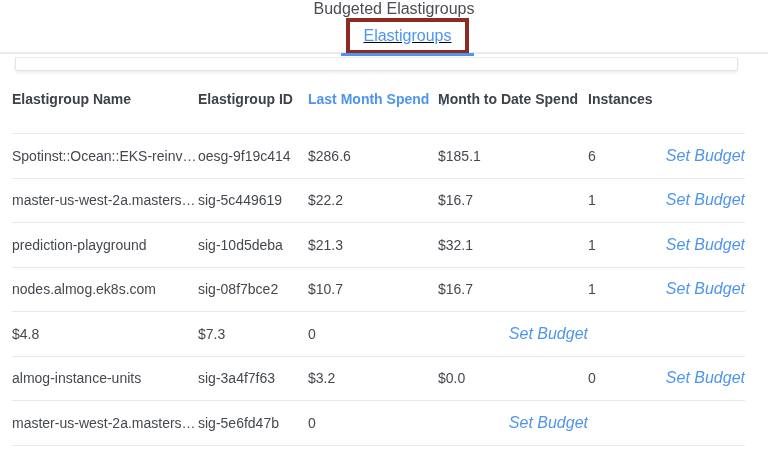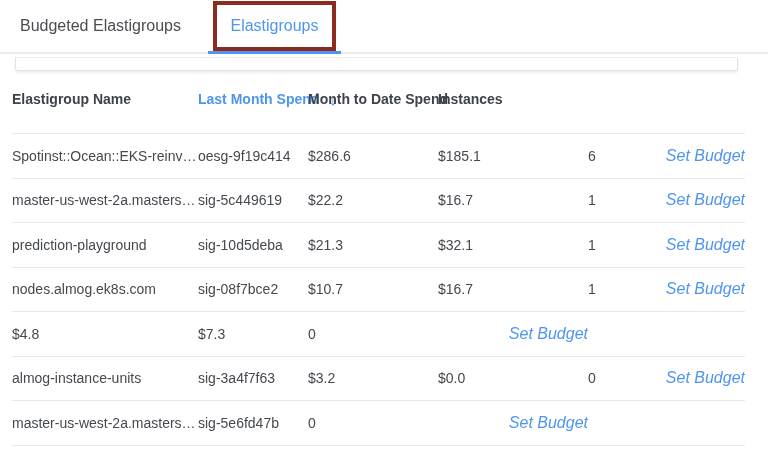--- a/index.html
+++ b/index.html
@@ -14,30 +14,30 @@
   body{
     width:768px;height:457px;overflow:hidden;
     font-family:"Liberation Sans",sans-serif;
     -webkit-font-smoothing:antialiased;
   }
   .app{width:768px;height:457px;background:#fff;position:relative;}
 
   
   .tabs-bar{
     display:flex;align-items:center;height:54px;
-    border-bottom:2px solid #eaebed;padding-left:20px;position:relative;
+    border-bottom:2px solid #eaebed;padding-left:20px;position:relative;flex-direction:column;
   }
   .tab{font-size:16px;cursor:pointer;}
   .tab-inactive{color:#4a4e52;}
   .tab-active-wrap{
     margin-left:27px;width:133px;height:100%;
     display:flex;align-items:center;justify-content:center;position:relative;
   }
   .tab-active{color:var(--blue);}
-  .tab-annot{border:4px solid var(--red);padding:12px 13px;background:transparent;}
+  .tab-annot{border:4px solid var(--red);padding:5px 13px;background:transparent;text-decoration:underline;}
   .tab-underline{
     position:absolute;left:0;right:0;bottom:-2px;height:3px;background:var(--blue);
   }
 
   
   .filter-box{
     margin:3px 30px 0 15px;height:14px;
     border:1px solid #e1e3e6;border-top-color:#edeef0;
     border-radius:0 0 3px 3px;
     box-shadow:0 2px 3px rgba(0,0,0,0.07);
@@ -91,20 +91,21 @@
       <div class="tab-underline"></div>
     </div>
   </div>
 
   <div class="filter-box"></div>
 
   <div class="table">
 
     <div class="tgrid thead">
       <div class="th">Elastigroup Name</div>
+      <div class="th">Elastigroup ID</div>
       <div class="th th-sorted">
         <span>Last Month Spend</span>
         <span class="sort-arrow">↓</span>
       </div>
       <div class="th">Month to Date Spend</div>
       <div class="th">Instances</div>
       <div class="th"></div>
     </div>
 
     <div id="tbody">

